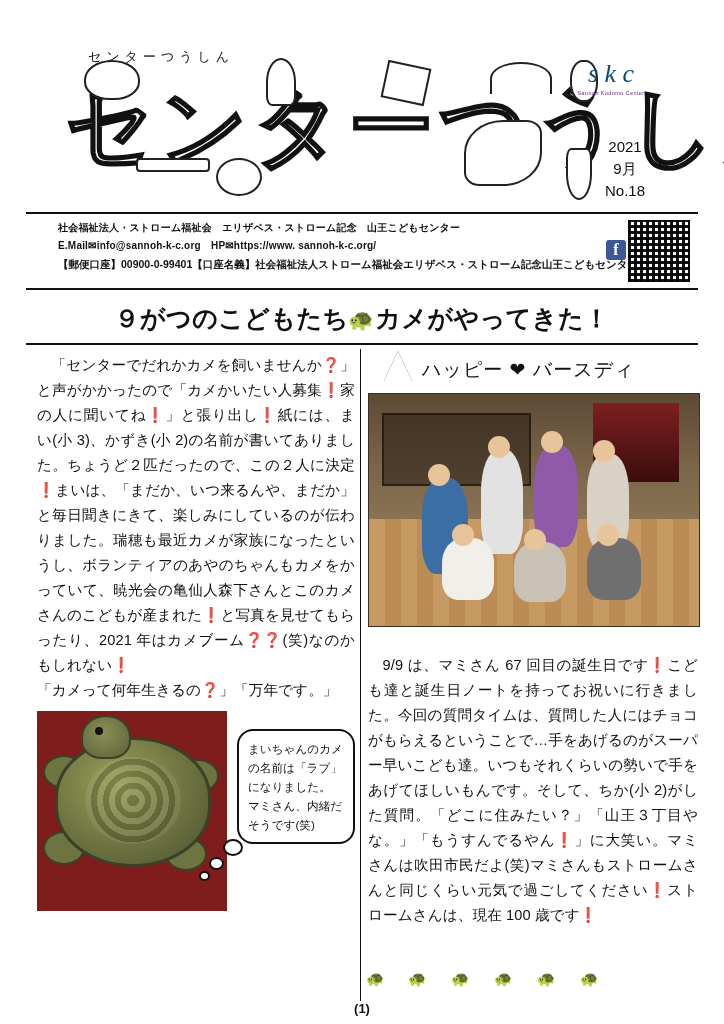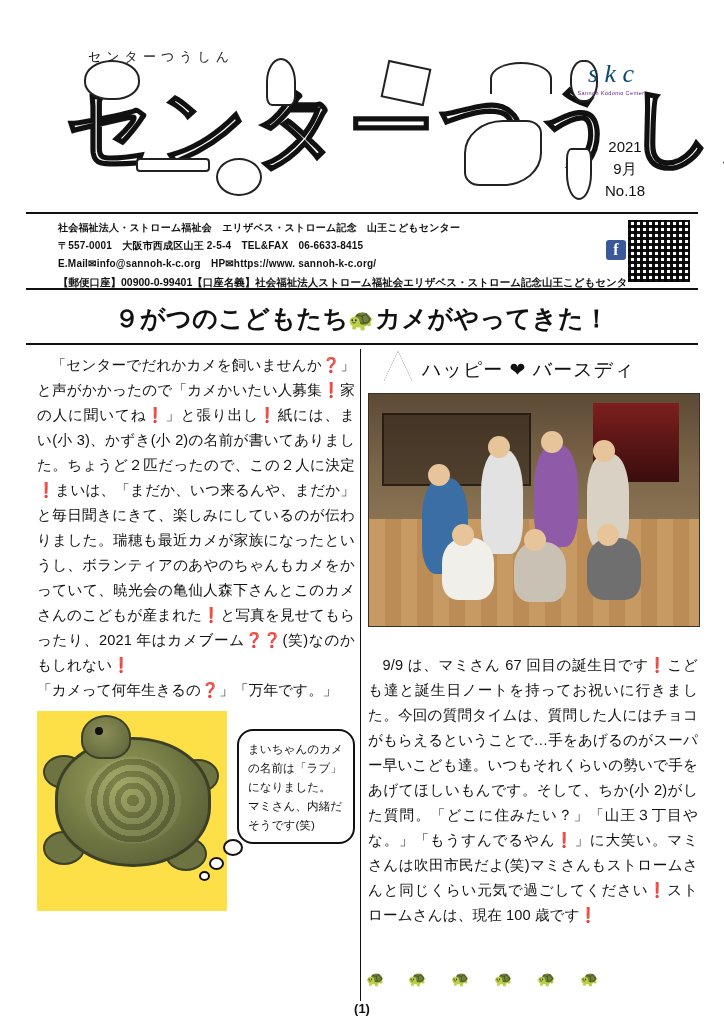--- a/index.html
+++ b/index.html
@@ -276,21 +276,21 @@
     border-bottom: 30px solid #fff;
     filter: drop-shadow(0 0 0 #111);
   }
 
   
   .turtle-photo {
     position: relative;
     width: 190px;
     height: 200px;
     margin-top: 8px;
-    background: #fde047;
+    background: #7f1d1d;
   }
   .turtle-shell {
     position: absolute;
     left: 18px; top: 26px;
     width: 150px; height: 124px;
     border-radius: 50% / 46%;
     background: radial-gradient(ellipse at 40% 35%, #9aa05a 0%, #6d7340 55%, #4c5130 100%);
     border: 3px solid #3c4027;
   }
   .turtle-shell::after {
@@ -395,21 +395,20 @@
     <div class="issue">
       <div>2021</div>
       <div>9月</div>
       <div>No.18</div>
     </div>
   </div>
 
   <div class="contact">
     <div class="lines">
       <div class="line">社会福祉法人・ストローム福祉会　エリザベス・ストローム記念　山王こどもセンター</div>
-      <div class="line">〒557-0001　大阪市西成区山王 2-5-4　TEL&amp;FAX　06-6633-8415</div>
       <div class="line">E.Mail✉info@sannoh-k-c.org　HP✉https://www. sannoh-k-c.org/</div>
       <div class="line small">【郵便口座】00900-0-99401【口座名義】社会福祉法人ストローム福祉会エリザベス・ストローム記念山王こどもセンター</div>
     </div>
     <div class="fb">f</div>
     <div class="qr"></div>
   </div>
 
   <div class="headline">
     <span>９がつのこどもたち</span><span class="turtle-glyph">🐢</span><span>カメがやってきた！</span>
   </div>

